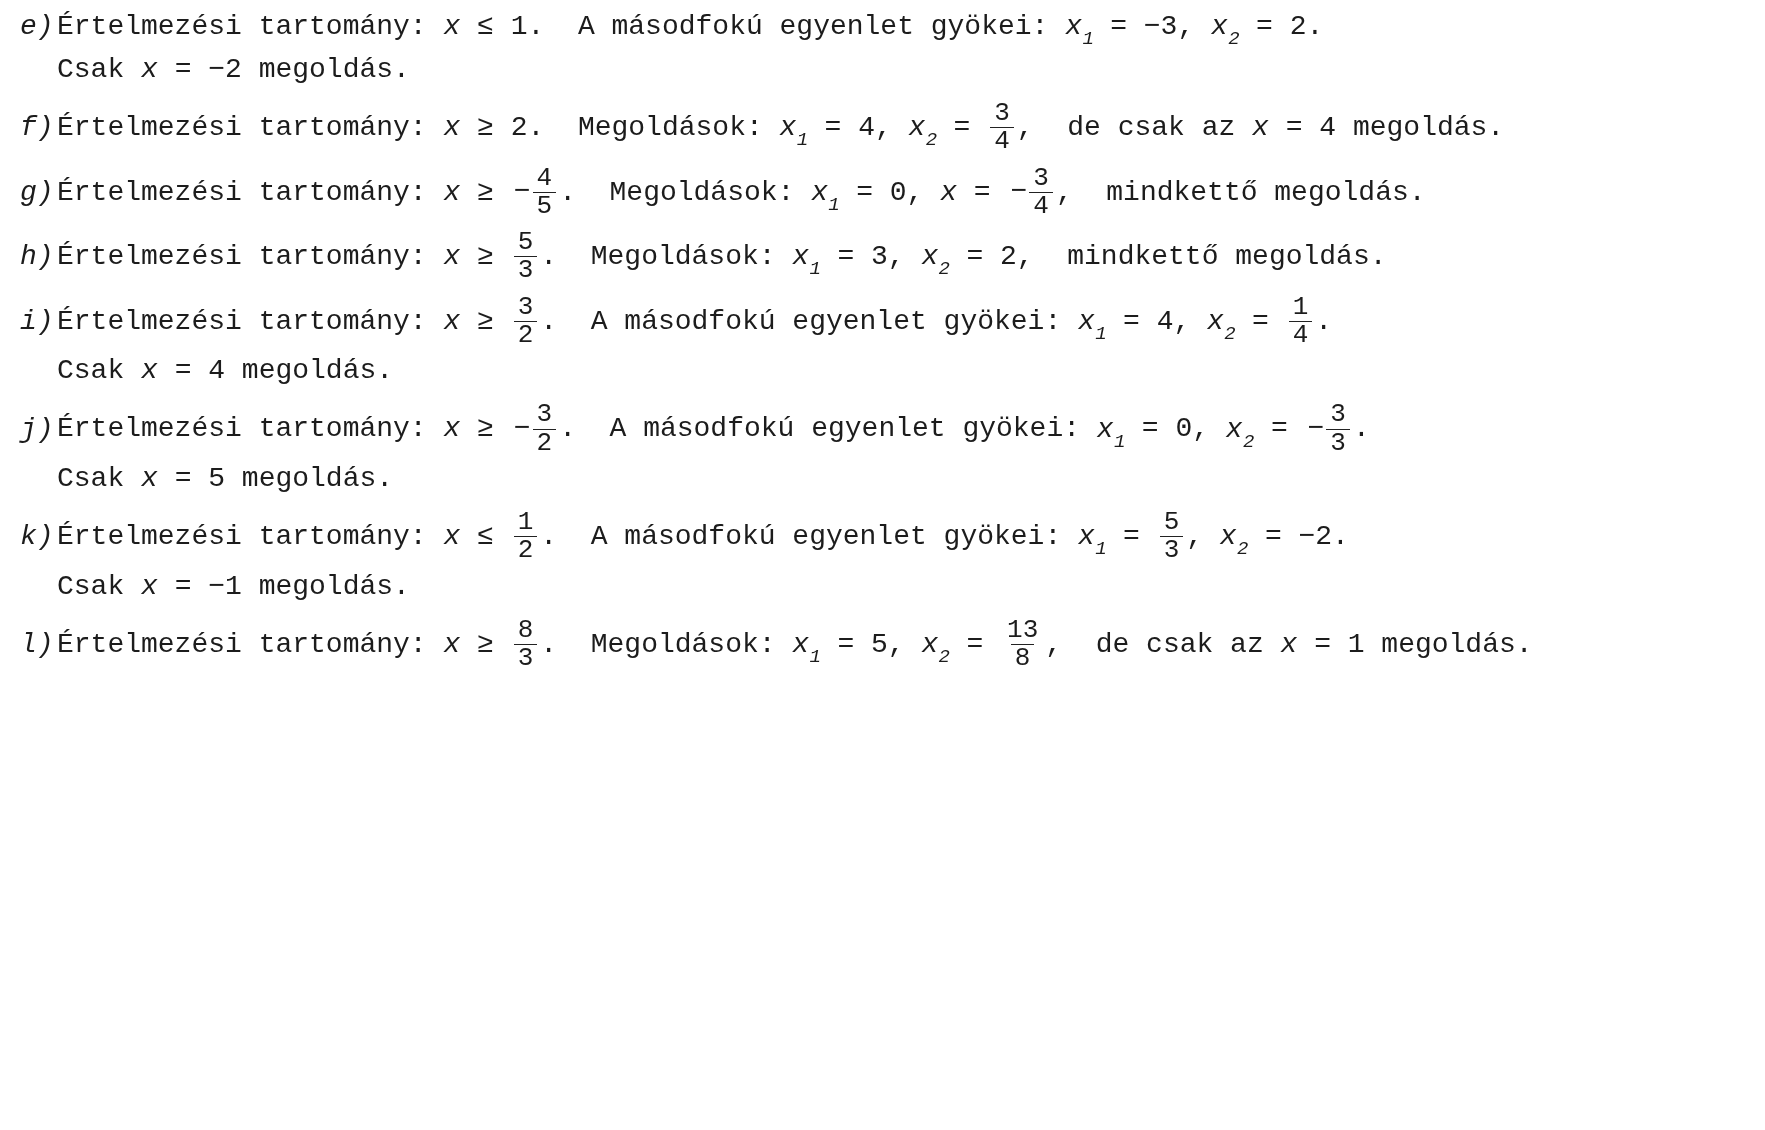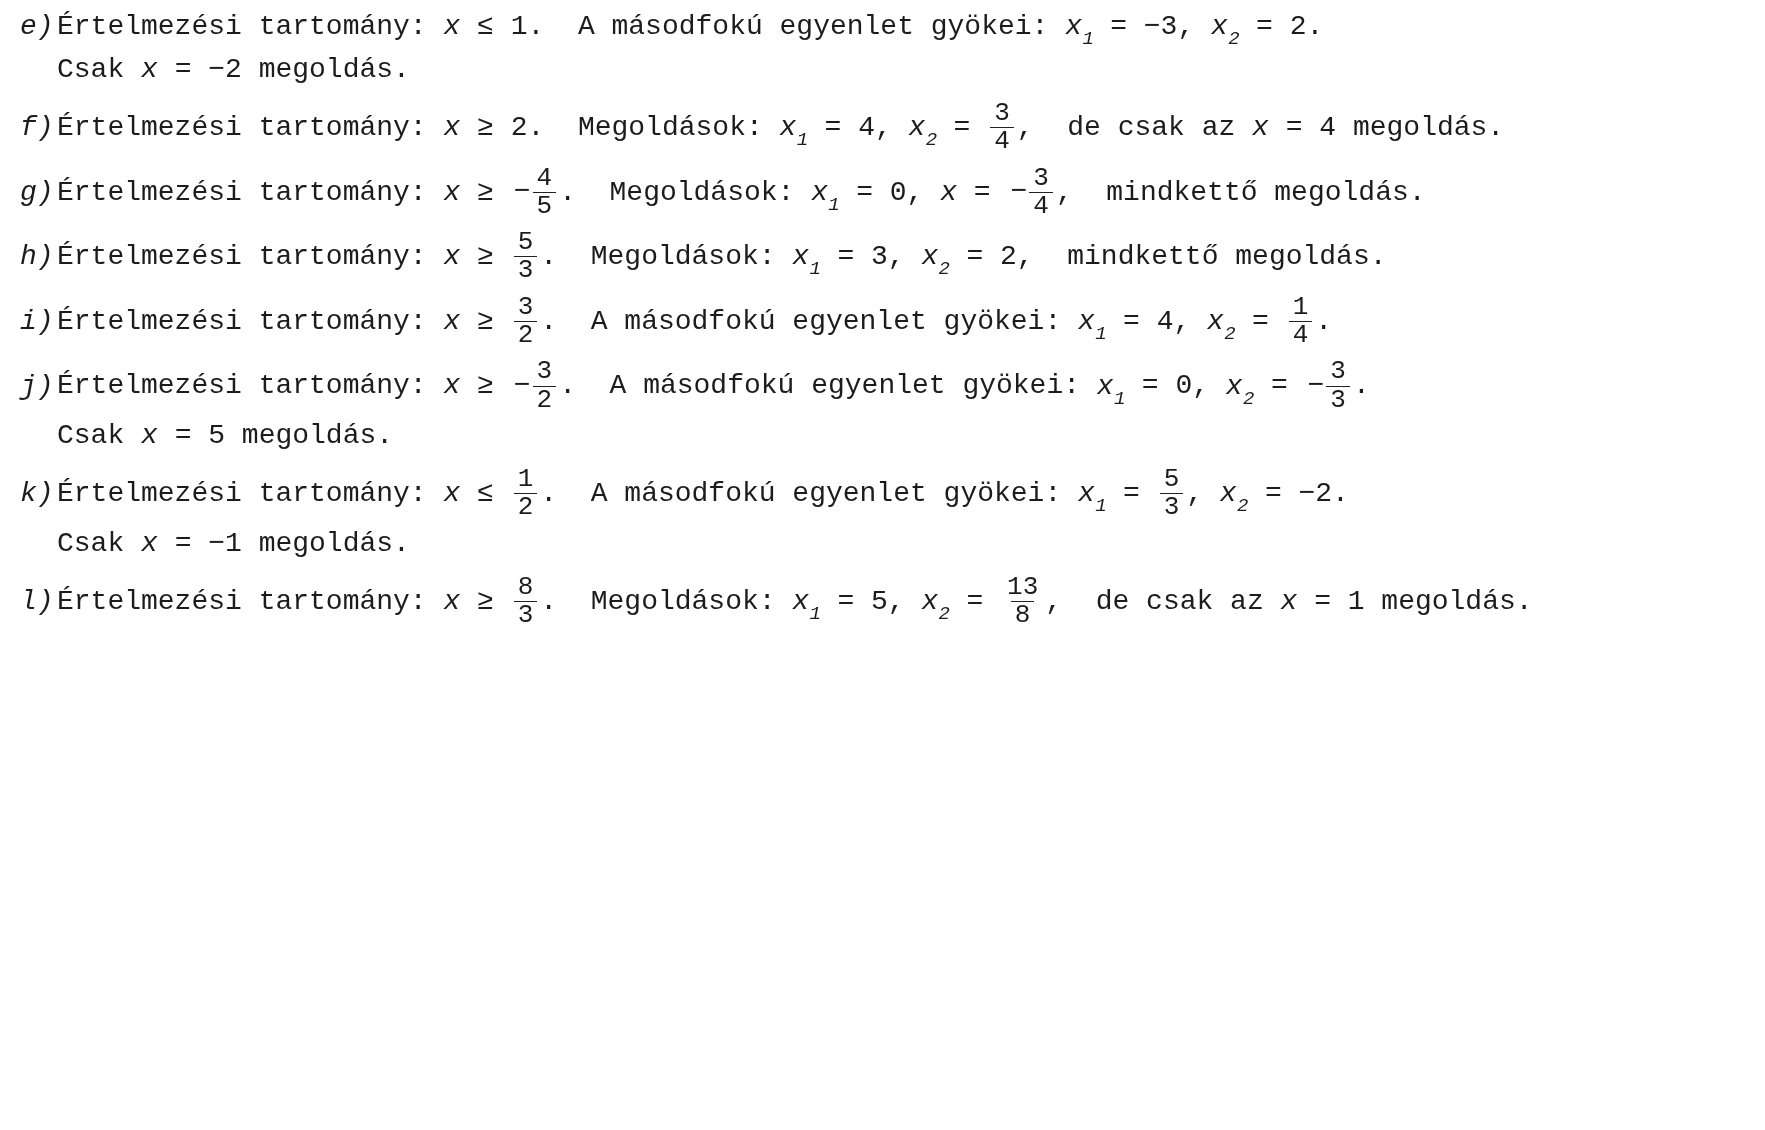--- a/index.html
+++ b/index.html
@@ -114,20 +114,21 @@
             <span class="fstack">
               <span class="fnum">3</span>
               <span class="fden">2</span>
             </span>
           </span><span class="txt">.&nbsp; A másodfokú egyenlet gyökei: </span><span class="mi">x<sub>1</sub></span><span class="txt"> = 4, </span><span class="mi">x<sub>2</sub></span><span class="txt"> = </span><span class="frac">
             <span class="fstack">
               <span class="fnum">1</span>
               <span class="fden">4</span>
             </span>
           </span><span class="txt">.</span></div>
+        <div class="line cont"><span class="txt">Csak </span><span class="mi">x</span><span class="txt"> = 4 megoldás.</span></div>
       </div>
       <div class="item">
         <div class="line"><span class="label">j)</span><span class="txt">Értelmezési tartomány: </span><span class="mi">x</span><span class="txt"> ≥ </span><span class="frac">
             <span class="fneg">−</span>
             <span class="fstack">
               <span class="fnum">3</span>
               <span class="fden">2</span>
             </span>
           </span><span class="txt">.&nbsp; A másodfokú egyenlet gyökei: </span><span class="mi">x<sub>1</sub></span><span class="txt"> = 0, </span><span class="mi">x<sub>2</sub></span><span class="txt"> = </span><span class="frac">
             <span class="fneg">−</span>

